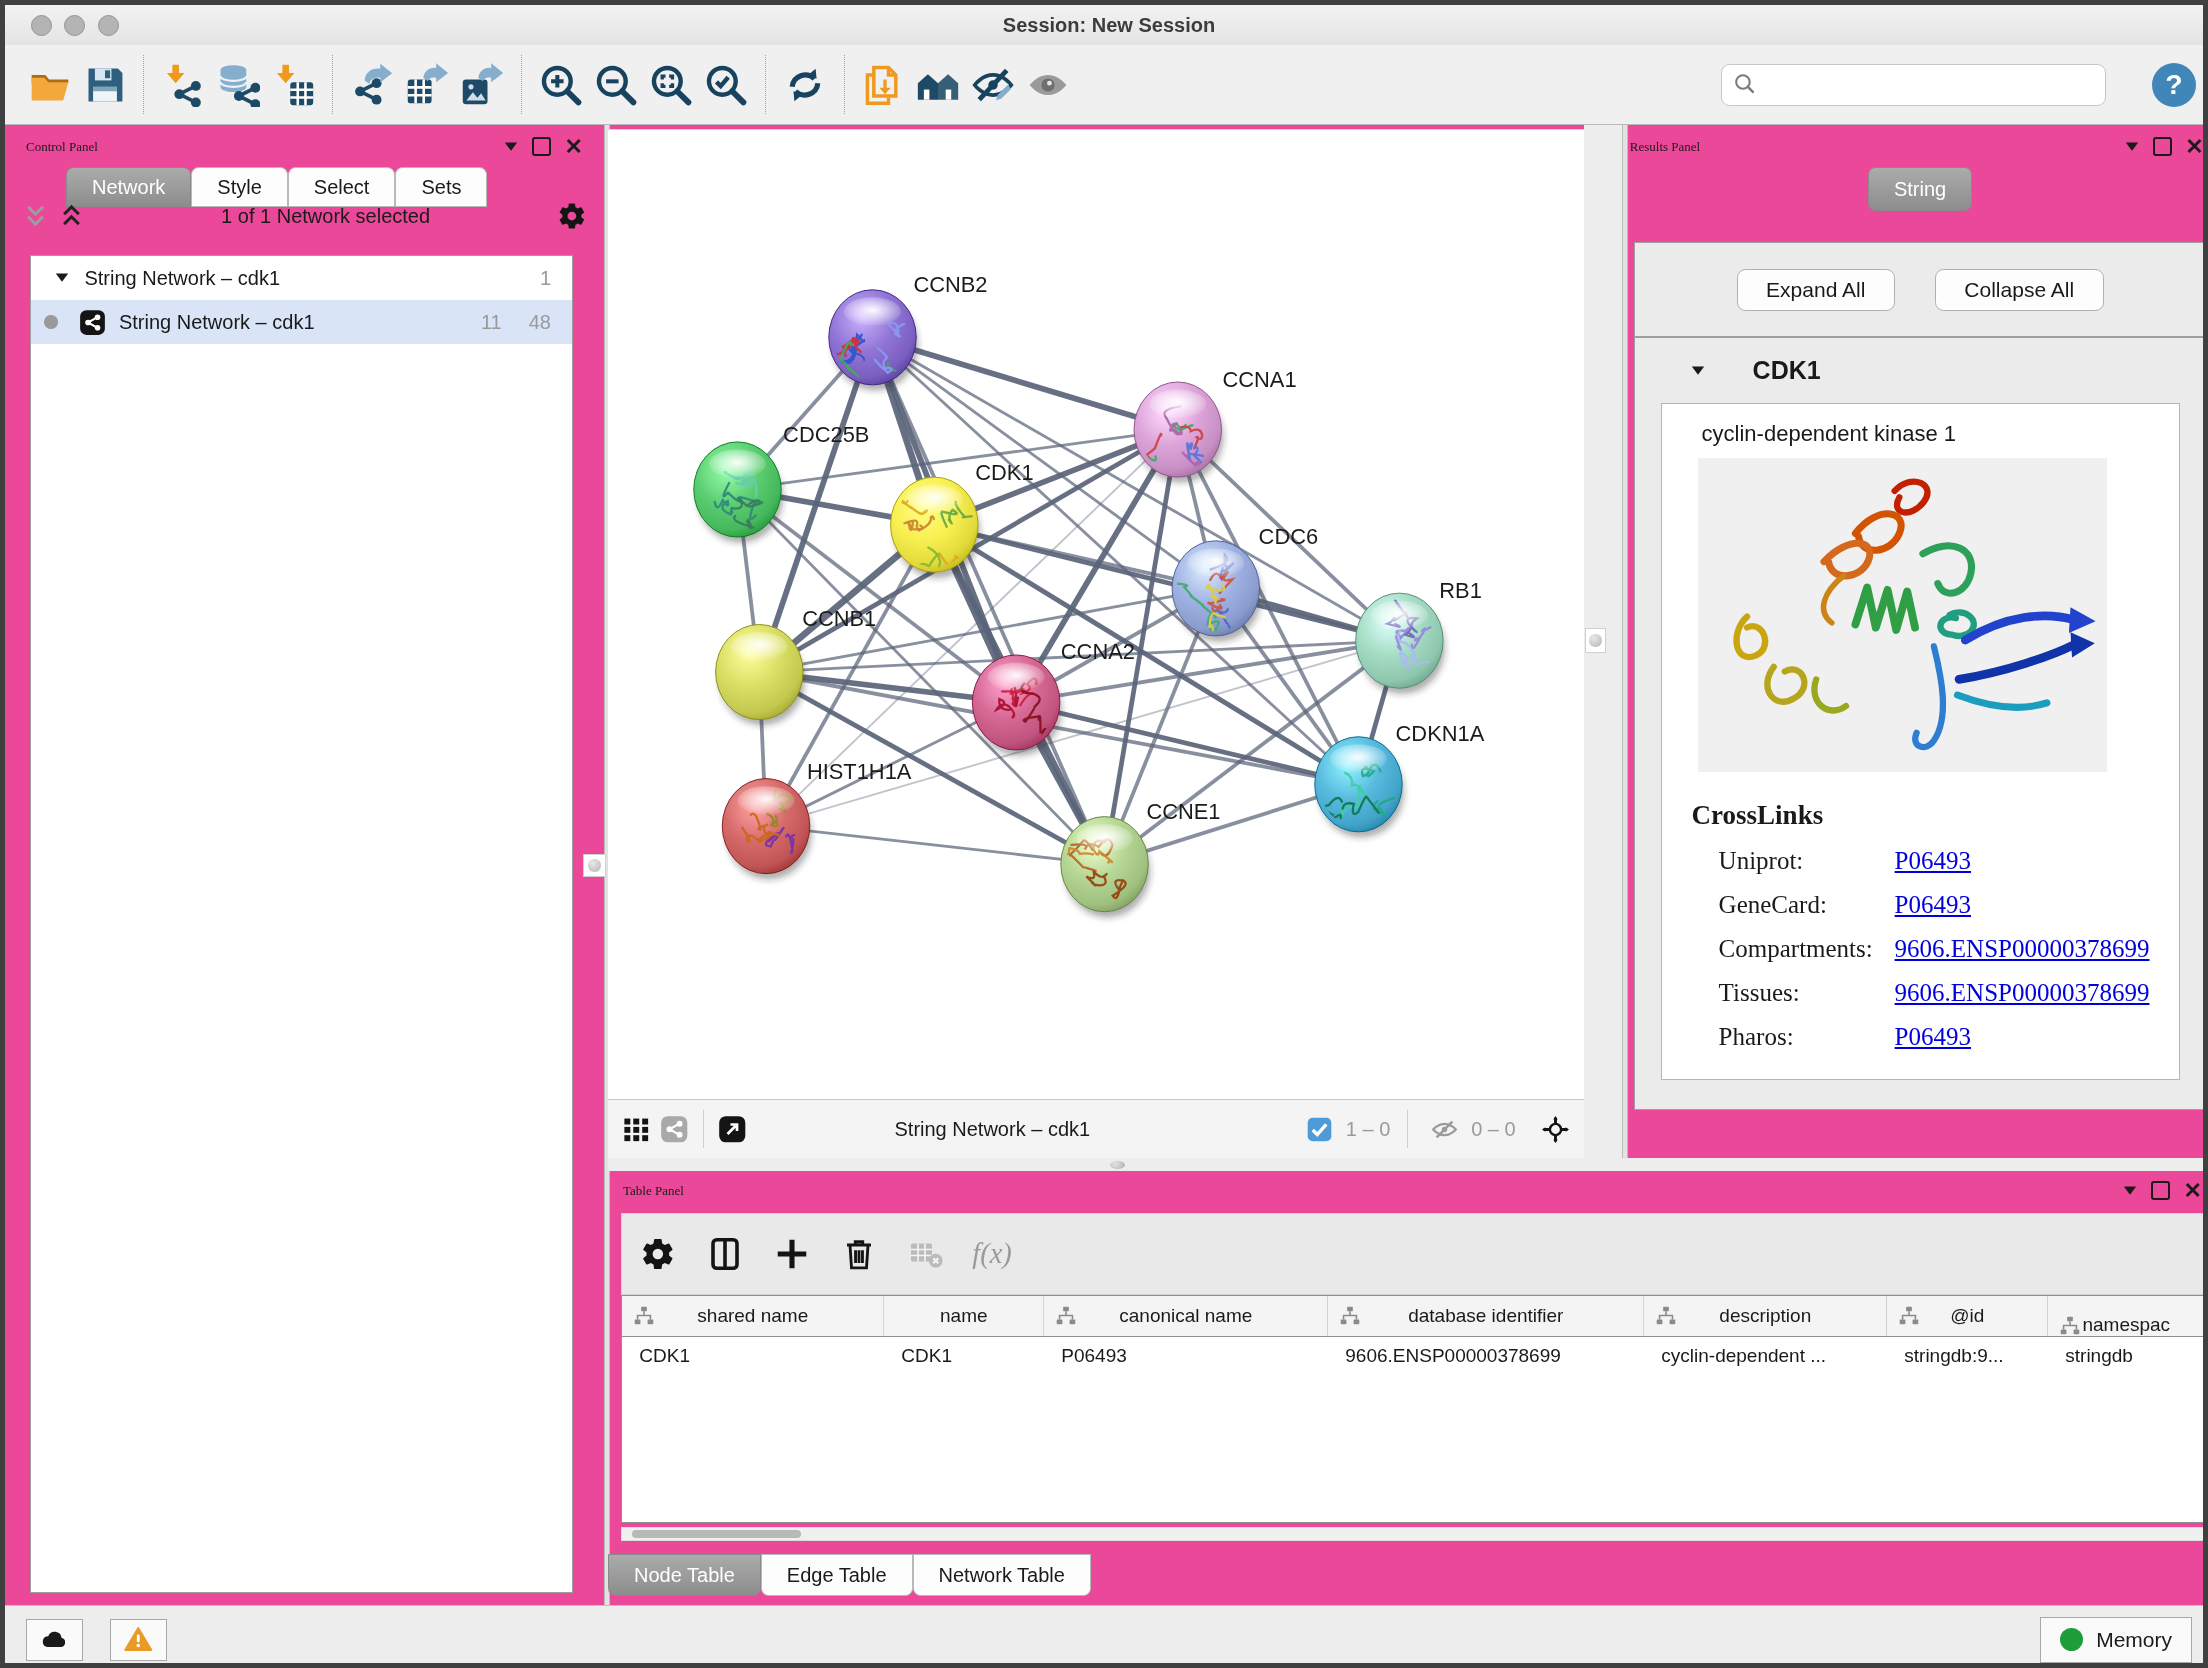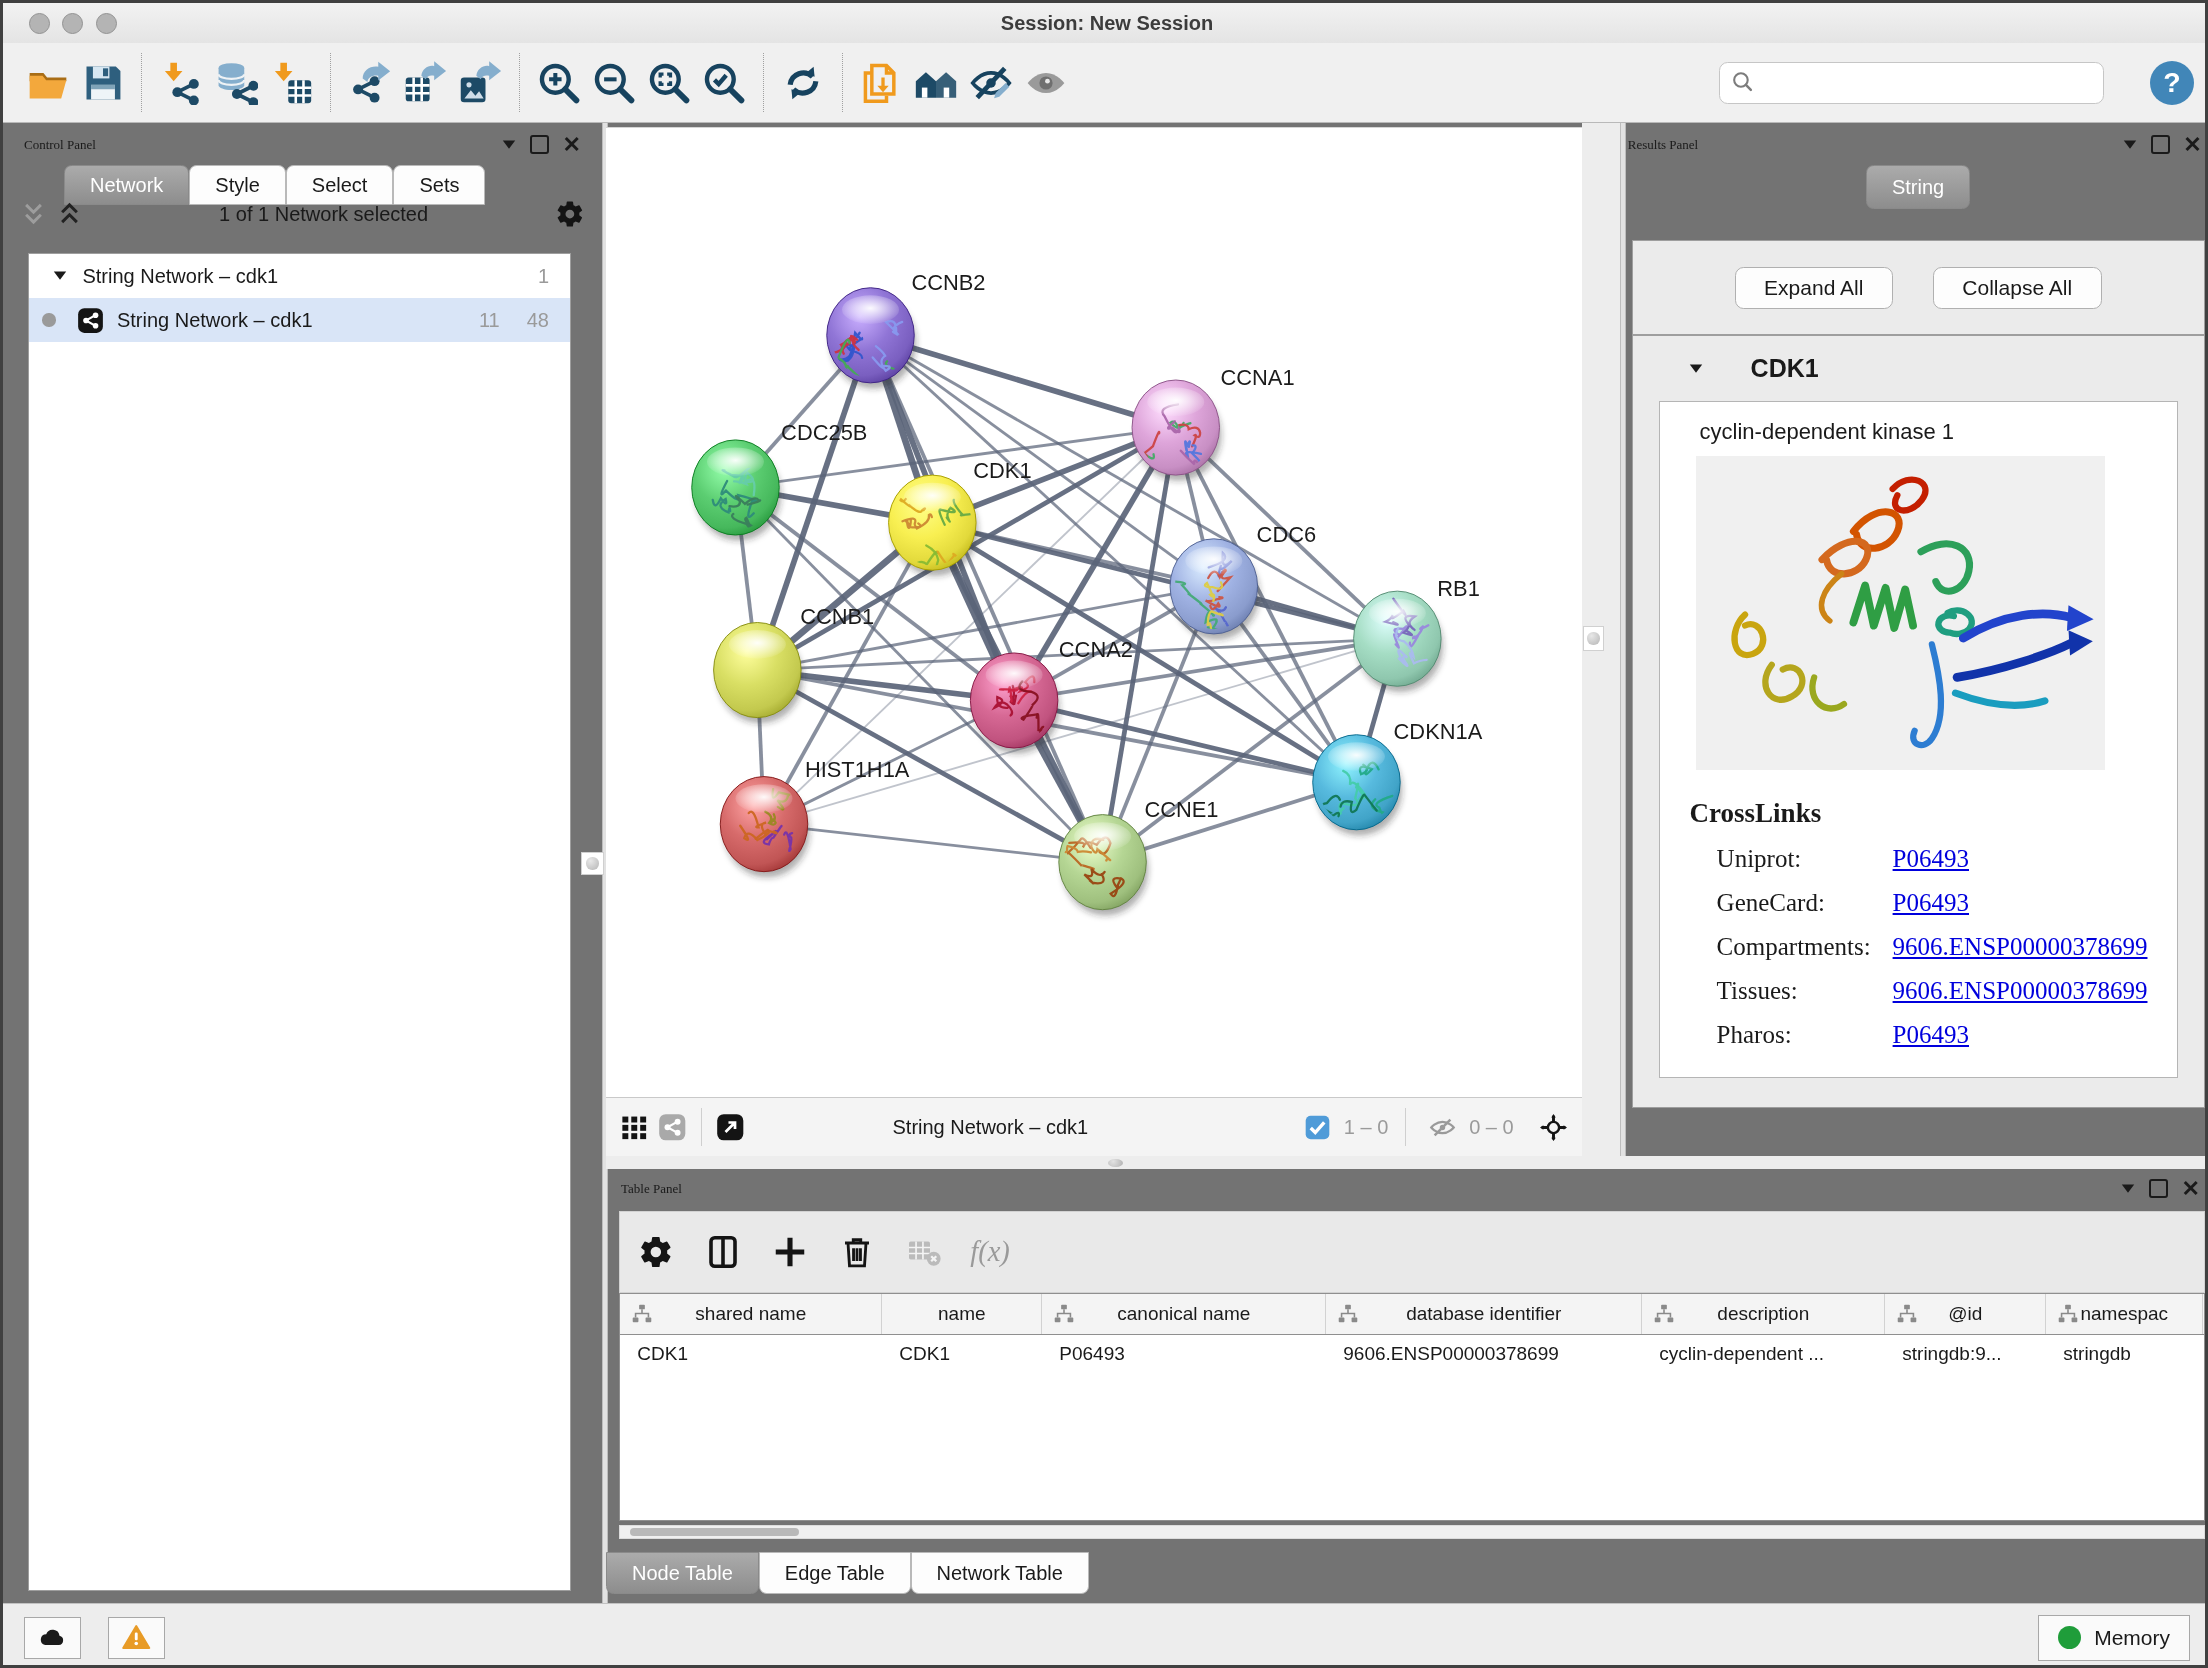--- a/index.html
+++ b/index.html
@@ -1,18 +1,18 @@
 <!DOCTYPE html>
 <html style="font-size:15px"><head>
 <meta charset="utf-8">
 <style>
   html,body{margin:0;padding:0;background:#d8d8d8;}
-  #app{position:relative;width:2208px;height:1668px;background:#737373;
+  #app{position:relative;width:2208px;height:1668px;background:#ec4899;
        font-family:"Liberation Sans",sans-serif;color:#1a1a1a;overflow:hidden;
-       border:3px solid #404040;box-sizing:border-box;}
+       border:5px solid #404040;box-sizing:border-box;}
   .abs{position:absolute;}
   .flex{display:flex;align-items:center;}
 
   
   #titlebar{left:0;top:0;width:2208px;height:40px;background:linear-gradient(#f2f2f2,#e4e4e4);
             border-bottom:1px solid #c0c0c0;}
   .tl-dot{width:19px;height:19px;border-radius:50%;background:#b4b4b4;border:1px solid #939393;margin-right:12.4px;}
   #tl-wrap{left:26px;top:9.5px;}
   #win-title{left:0;top:0;width:100%;height:40px;text-align:center;line-height:40px;
              font-size:20px;font-weight:bold;color:#3c3c3c;}
@@ -989,21 +989,21 @@
                 <rect x="5" y="0.5" width="4" height="3.2" rx="0.6"></rect>
                 <rect x="0.5" y="9.5" width="4" height="3.2" rx="0.6"></rect>
                 <rect x="9.5" y="9.5" width="4" height="3.2" rx="0.6"></rect>
               </g>
               <g stroke="#8a8a8a" stroke-width="1.1" fill="none">
                 <path d="M7 3.7v3M7 6.7H2.5v2.8M7 6.7h4.5v2.8"></path>
               </g>
             </svg>
             <span>@id</span>
           </div>
-          <div class="tp-col" style="width: 157px;">
+          <div class="tp-col" style="width: 157px; align-items: flex-end;">
             <svg viewBox="0 0 14 14">
               <g fill="#8a8a8a">
                 <rect x="5" y="0.5" width="4" height="3.2" rx="0.6"></rect>
                 <rect x="0.5" y="9.5" width="4" height="3.2" rx="0.6"></rect>
                 <rect x="9.5" y="9.5" width="4" height="3.2" rx="0.6"></rect>
               </g>
               <g stroke="#8a8a8a" stroke-width="1.1" fill="none">
                 <path d="M7 3.7v3M7 6.7H2.5v2.8M7 6.7h4.5v2.8"></path>
               </g>
             </svg>

